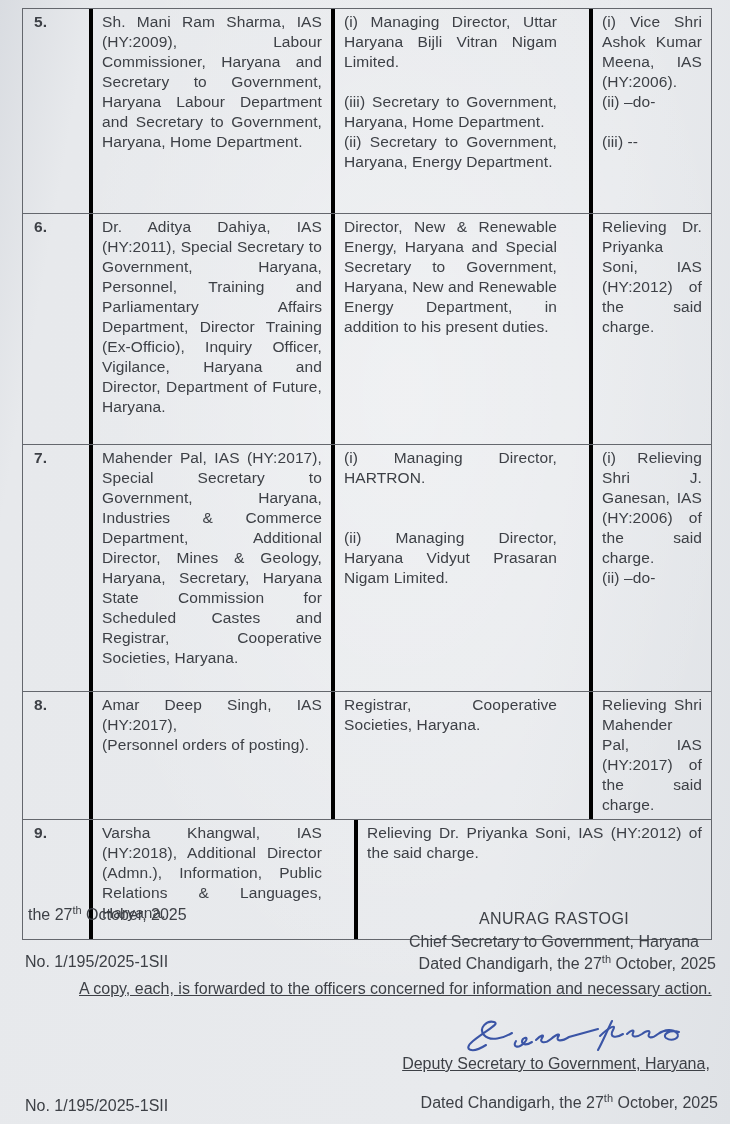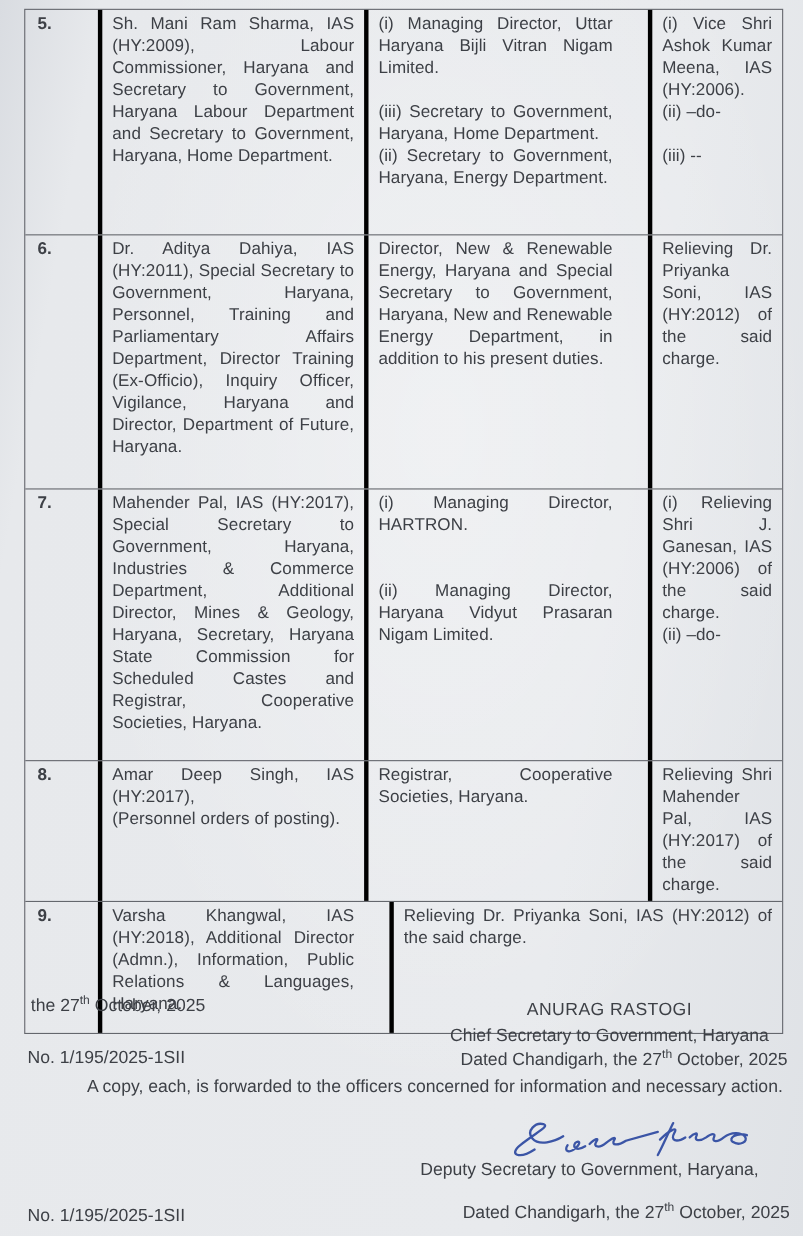--- a/index.html
+++ b/index.html
@@ -41,23 +41,23 @@
   .tbl .tr:nth-of-type(4) { min-height: 83px;  }
   .tbl .tr:nth-of-type(5) { min-height: 120px; }
 
   
   .footer { position: absolute; left: 0; top: 893px; width: 730px; height: 231px; font-size: 16px; }
   .dated-left   { position: absolute; left: 28px; top: 10px; line-height: 23px; }
   .signatory    { position: absolute; left: 380px; top: 14px; width: 348px; text-align: center; line-height: 23px; }
   .signatory .name { letter-spacing: 0.4px; }
   .ref-no-mid   { position: absolute; left: 25px; top: 60px; }
   .dated-mid    { position: absolute; right: 14px; top: 62px; }
-  .copy-para    { position: absolute; left: 25px; top: 84px; width: 693px; text-align: justify; text-indent: 54px; line-height: 23px; }
+  .copy-para    { position: absolute; left: 25px; top: 84px; width: 693px; text-align: justify; text-indent: 54px; line-height: 23px; text-decoration: underline; }
   .sig-scribble { position: absolute; left: 452px; top: 124px; }
-  .deputy       { position: absolute; left: 382px; top: 160px; width: 348px; text-align: left; line-height: 22px; }
+  .deputy       { position: absolute; left: 382px; top: 160px; width: 348px; text-align: center; line-height: 22px; text-decoration: underline; }
   .deputy .ink-mark { vertical-align: -6px; margin-left: 2px; }
   .ref-no-bottom{ position: absolute; left: 25px; top: 204px; }
   .dated-bottom { position: absolute; right: 12px; top: 201px; }
   sup { font-size: 11px; vertical-align: super; line-height: 0; }
 </style>
 </head>
 <body>
 
 <div class="page">
 

